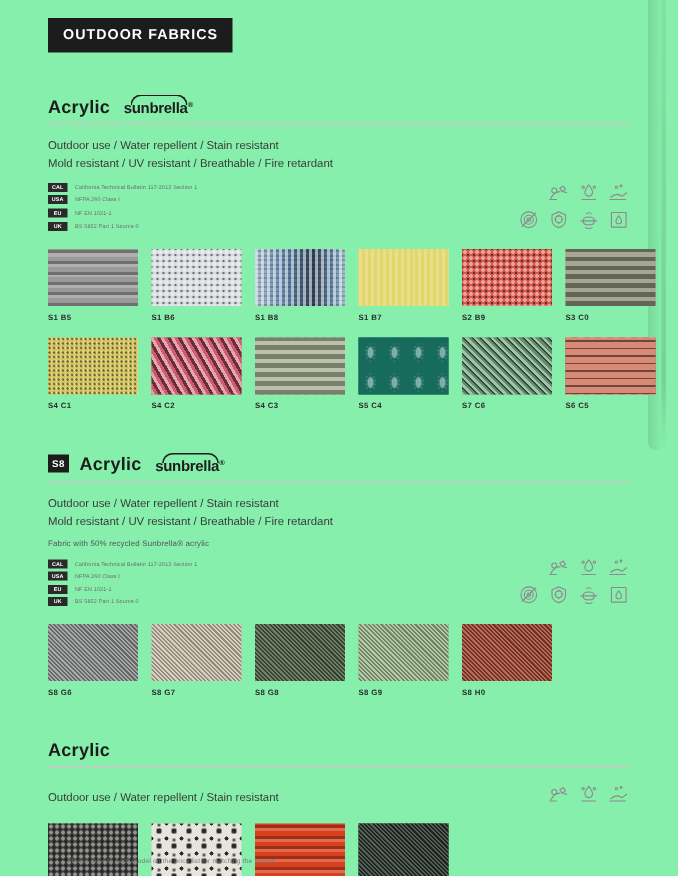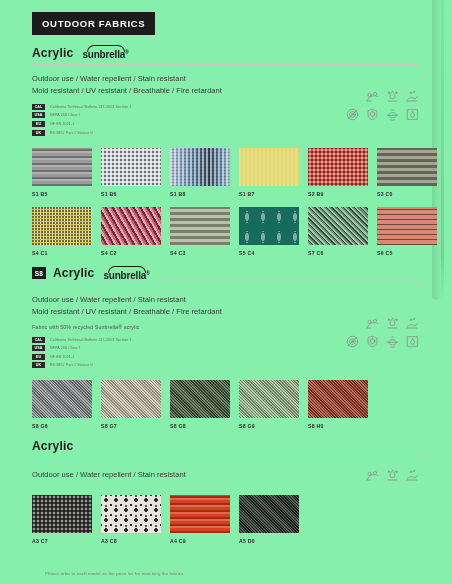--- a/index.html
+++ b/index.html
@@ -19,36 +19,36 @@
     background: linear-gradient(to bottom, rgba(0,0,0,0.05), rgba(0,0,0,0.12) 85%, rgba(0,0,0,0)); }
 
   
   .title-chip {
     display:inline-block; background:#1c1c1c; color:#fff;
     font-size:9.5px; font-weight:bold; letter-spacing:0.7px;
     padding:6px 10px 6px 10px; margin-top:12px;
   }
 
   
-  .section { margin-top: 10px; }
+  .section { margin-top: 28px; }
   .sec-head { display:flex; align-items:center; gap:7px; padding-bottom:4px; }
   .sec-badge {
     background:#1c1c1c; color:#fff; font-size:6.5px; font-weight:bold;
     width:14px; height:12px; display:flex; align-items:center; justify-content:center;
     letter-spacing:0.3px;
   }
   .sec-title { font-size:12px; font-weight:bold; color:#1c1c1c; letter-spacing:0.2px; }
   .brand { display:flex; flex-direction:column; align-items:center; margin-left:2px; position:relative; }
   .brand-arc { width:38px; height:7px; border:1.3px solid #1c1c1c; border-bottom:none;
                border-radius:19px 19px 0 0; margin-bottom:-3px; }
   .brand-word { font-size:10px; font-weight:bold; color:#1c1c1c; letter-spacing:-0.2px; }
   .brand-reg { font-size:5px; vertical-align:super; }
   .hr { height:1px; background:#c9c9c9; width:100%; }
 
-  .sec-body { display:flex; justify-content:space-between; align-items:center; padding-top:8px; }
+  .sec-body { display:flex; justify-content:space-between; align-items:flex-end; padding-top:8px; }
   .props { font-size:7.6px; color:#3a3a3a; line-height:1.55; }
   .note { font-size:5.3px; color:#555; margin-top:6px; letter-spacing:0.1px; }
 
   
   .certs { margin-top:7px; display:flex; flex-direction:column; gap:2.6px; }
   .cert { display:flex; align-items:center; gap:5px; }
   .cert-tag { background:#2a2a2a; color:#fff; font-size:3.6px; font-weight:bold;
     min-width:13px; height:6px; display:flex; align-items:center; justify-content:center;
     letter-spacing:0.1px; padding:0 1.5px; }
   .cert-txt { font-size:3.6px; color:#6a6a6a; letter-spacing:0.12px; }

